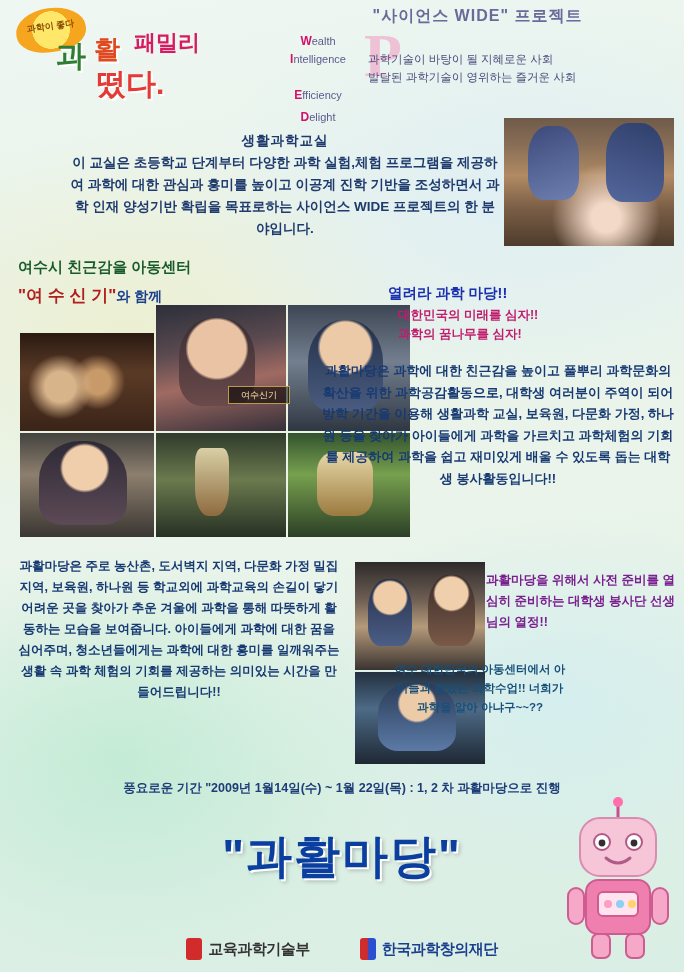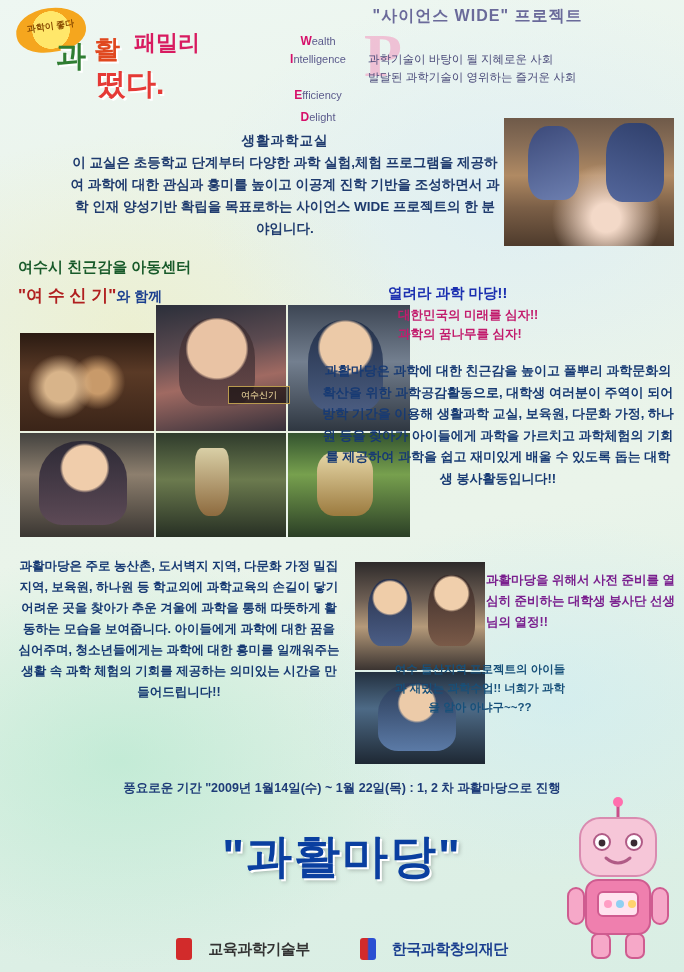--- a/index.html
+++ b/index.html
@@ -414,21 +414,21 @@
     bottom: 12px;
     width: 684px;
     display: flex;
     justify-content: center;
     align-items: center;
     gap: 50px;
   }
   .foot-logo {
     display: flex;
     align-items: center;
-    gap: 16px;
+    gap: 6px;
   }
   .foot-logo .mark {
     width: 16px;
     height: 22px;
     background: #d22b2b;
     border-radius: 3px;
   }
   .foot-logo .mark.two {
     background: linear-gradient(90deg,#d22b2b 0 45%, #2b4fd2 55% 100%);
   }
@@ -558,21 +558,21 @@
     <div>대한민국의 미래를 심자!!</div>
     <div>과학의 꿈나무를 심자!</div>
   </div>
   <div id="right-body">과활마당은 과학에 대한 친근감을 높이고 풀뿌리 과학문화의 확산을 위한 과학공감활동으로, 대학생 여러분이 주역이 되어 방학 기간을 이용해 생활과학 교실, 보육원, 다문화 가정, 하나원 등을 찾아가 아이들에게 과학을 가르치고 과학체험의 기회를 제공하여 과학을 쉽고 재미있게 배울 수 있도록 돕는 대학생 봉사활동입니다!!</div>
 
   <div id="left-body">과활마당은 주로 농산촌, 도서벽지 지역, 다문화 가정 밀집지역, 보육원, 하나원 등 학교외에 과학교육의 손길이 닿기 어려운 곳을 찾아가 추운 겨울에 과학을 통해 따뜻하게 활동하는 모습을 보여줍니다. 아이들에게 과학에 대한 꿈을 심어주며, 청소년들에게는 과학에 대한 흥미를 일깨워주는 생활 속 과학 체험의 기회를 제공하는 의미있는 시간을 만들어드립니다!!</div>
 
   <div class="photo" id="photo-bottom"></div>
   <div class="photo" id="photo-bottom2"></div>
   <div id="right-note">과활마당을 위해서 사전 준비를 열심히 준비하는 대학생 봉사단 선생님의 열정!!</div>
-  <div id="right-note2">여수 돌산지역 프로젝트의 아이들과 재밌는 과학수업!! 너희가 과학을 알아 아냐구~~??</div>
+  <div id="right-note2">여수 대한민국의 아동센터에서 아이들과 재밌는 과학수업!! 너희가 과학을 알아 아냐구~~??</div>
 
   <div id="period-line">
     <span>풍요로운 기간</span>
     <span>"2009년 1월14일(수) ~ 1월 22일(목) : 1, 2 차 과활마당으로 진행</span>
   </div>
 
   <div id="big-title">"과활마당"</div>
 
   <div id="robot">
     <svg width="120" height="168" viewBox="0 0 120 168" xmlns="http://www.w3.org/2000/svg">

